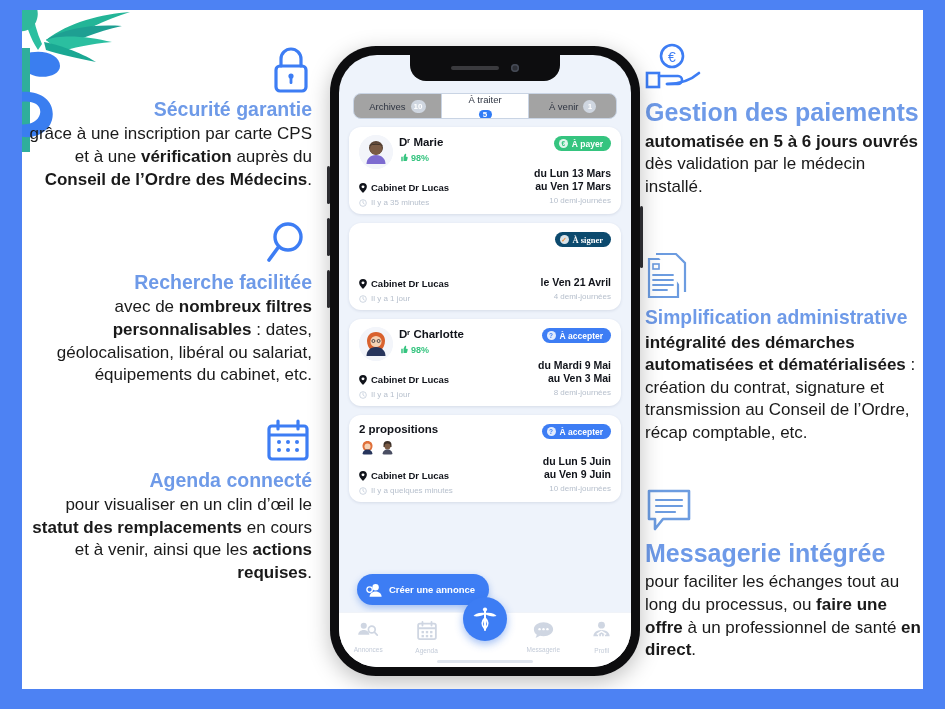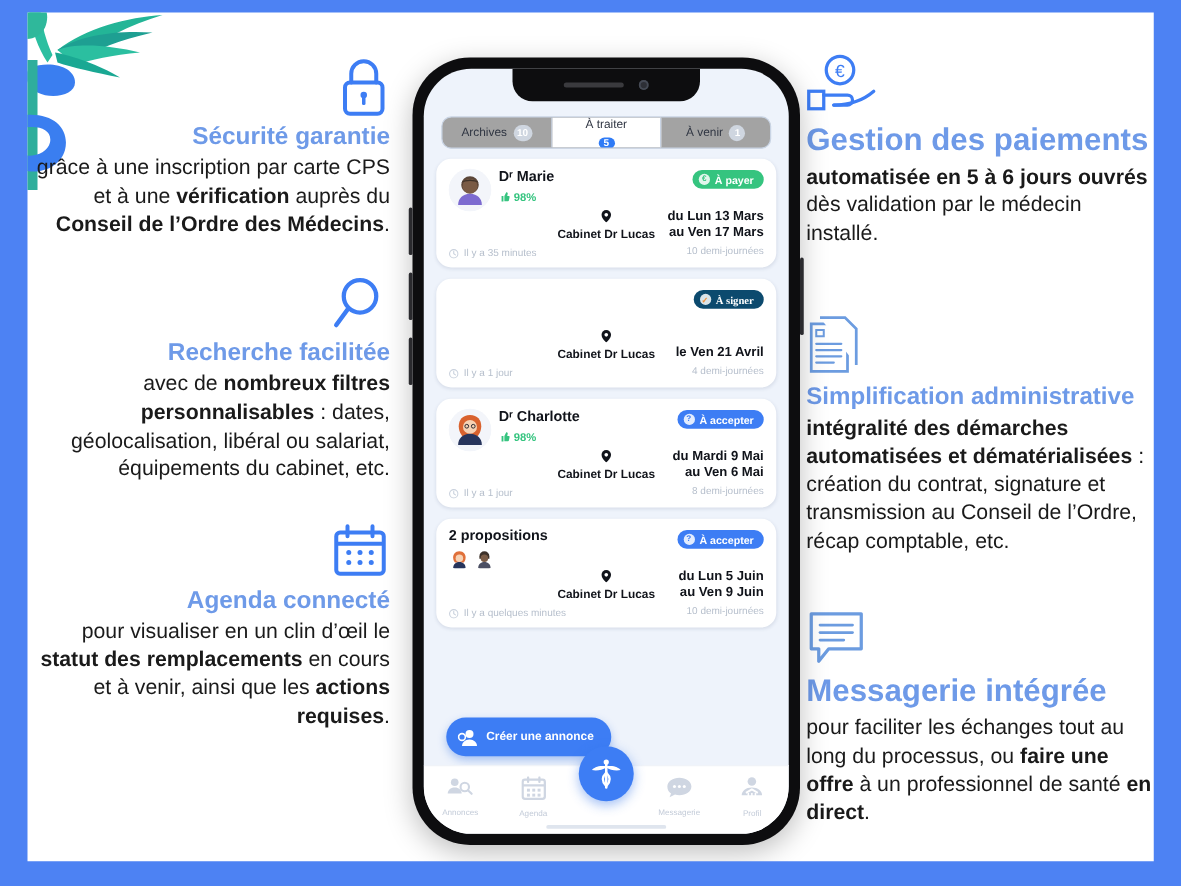--- a/index.html
+++ b/index.html
@@ -148,21 +148,21 @@
     display:flex; align-items:center; gap:4px;
     white-space:nowrap;
   }
   .badge .bdot {
     width:9px; height:9px; border-radius:50%; background:rgba(255,255,255,.85);
     display:flex; align-items:center; justify-content:center;
     font-size:6.5px; color:inherit; font-weight:bold;
   }
   .card-bottom { position:absolute; left:10px; right:10px; bottom:7px; }
   .row-place { display:flex; align-items:center; gap:4px;
-               font-size:9.5px; font-weight:bold; color:#10131a;flex-direction:column; }
+               font-size:9.5px; font-weight:bold; color:#10131a; }
   .row-time  { display:flex; align-items:center; gap:4px;
                font-size:8px; color:#b6bfcc; margin-top:5px; }
   .dates {
     position:absolute; right:0; bottom:2px; text-align:right;
   }
   .dates .d1 { font-size:10.5px; font-weight:bold; color:#10131a; line-height:1.25; }
   .dates .d2 { font-size:8px; color:#b6bfcc; margin-top:3px; }
 
   
   .cta {
@@ -449,21 +449,21 @@
             </div>
             <div class="row-time">
               <svg width="8" height="8" viewBox="0 0 12 12">
                   <circle cx="6" cy="6" r="5" fill="none" stroke="#c9d1dd" stroke-width="1.3"></circle>
                   <path d="M6 3 V6 L8 7.4" stroke="#c9d1dd" stroke-width="1.3" fill="none" stroke-linecap="round"></path>
                 </svg>
               <span>Il y a 1 jour</span>
             </div>
             <div class="dates">
               <div class="d1"><span>du Mardi 9 Mai</span></div>
-              <div class="d1"><span>au Ven 6 Mai</span></div>
+              <div class="d1"><span>au Ven 3 Mai</span></div>
               <div class="d2">8 demi-journées</div>
             </div>
           </div>
         </div>
 
         <div class="card">
           <div class="card-top" style="display:block;">
             <div class="who-name">2 propositions</div>
             <div class="av-duo">
               <div class="avatar">

